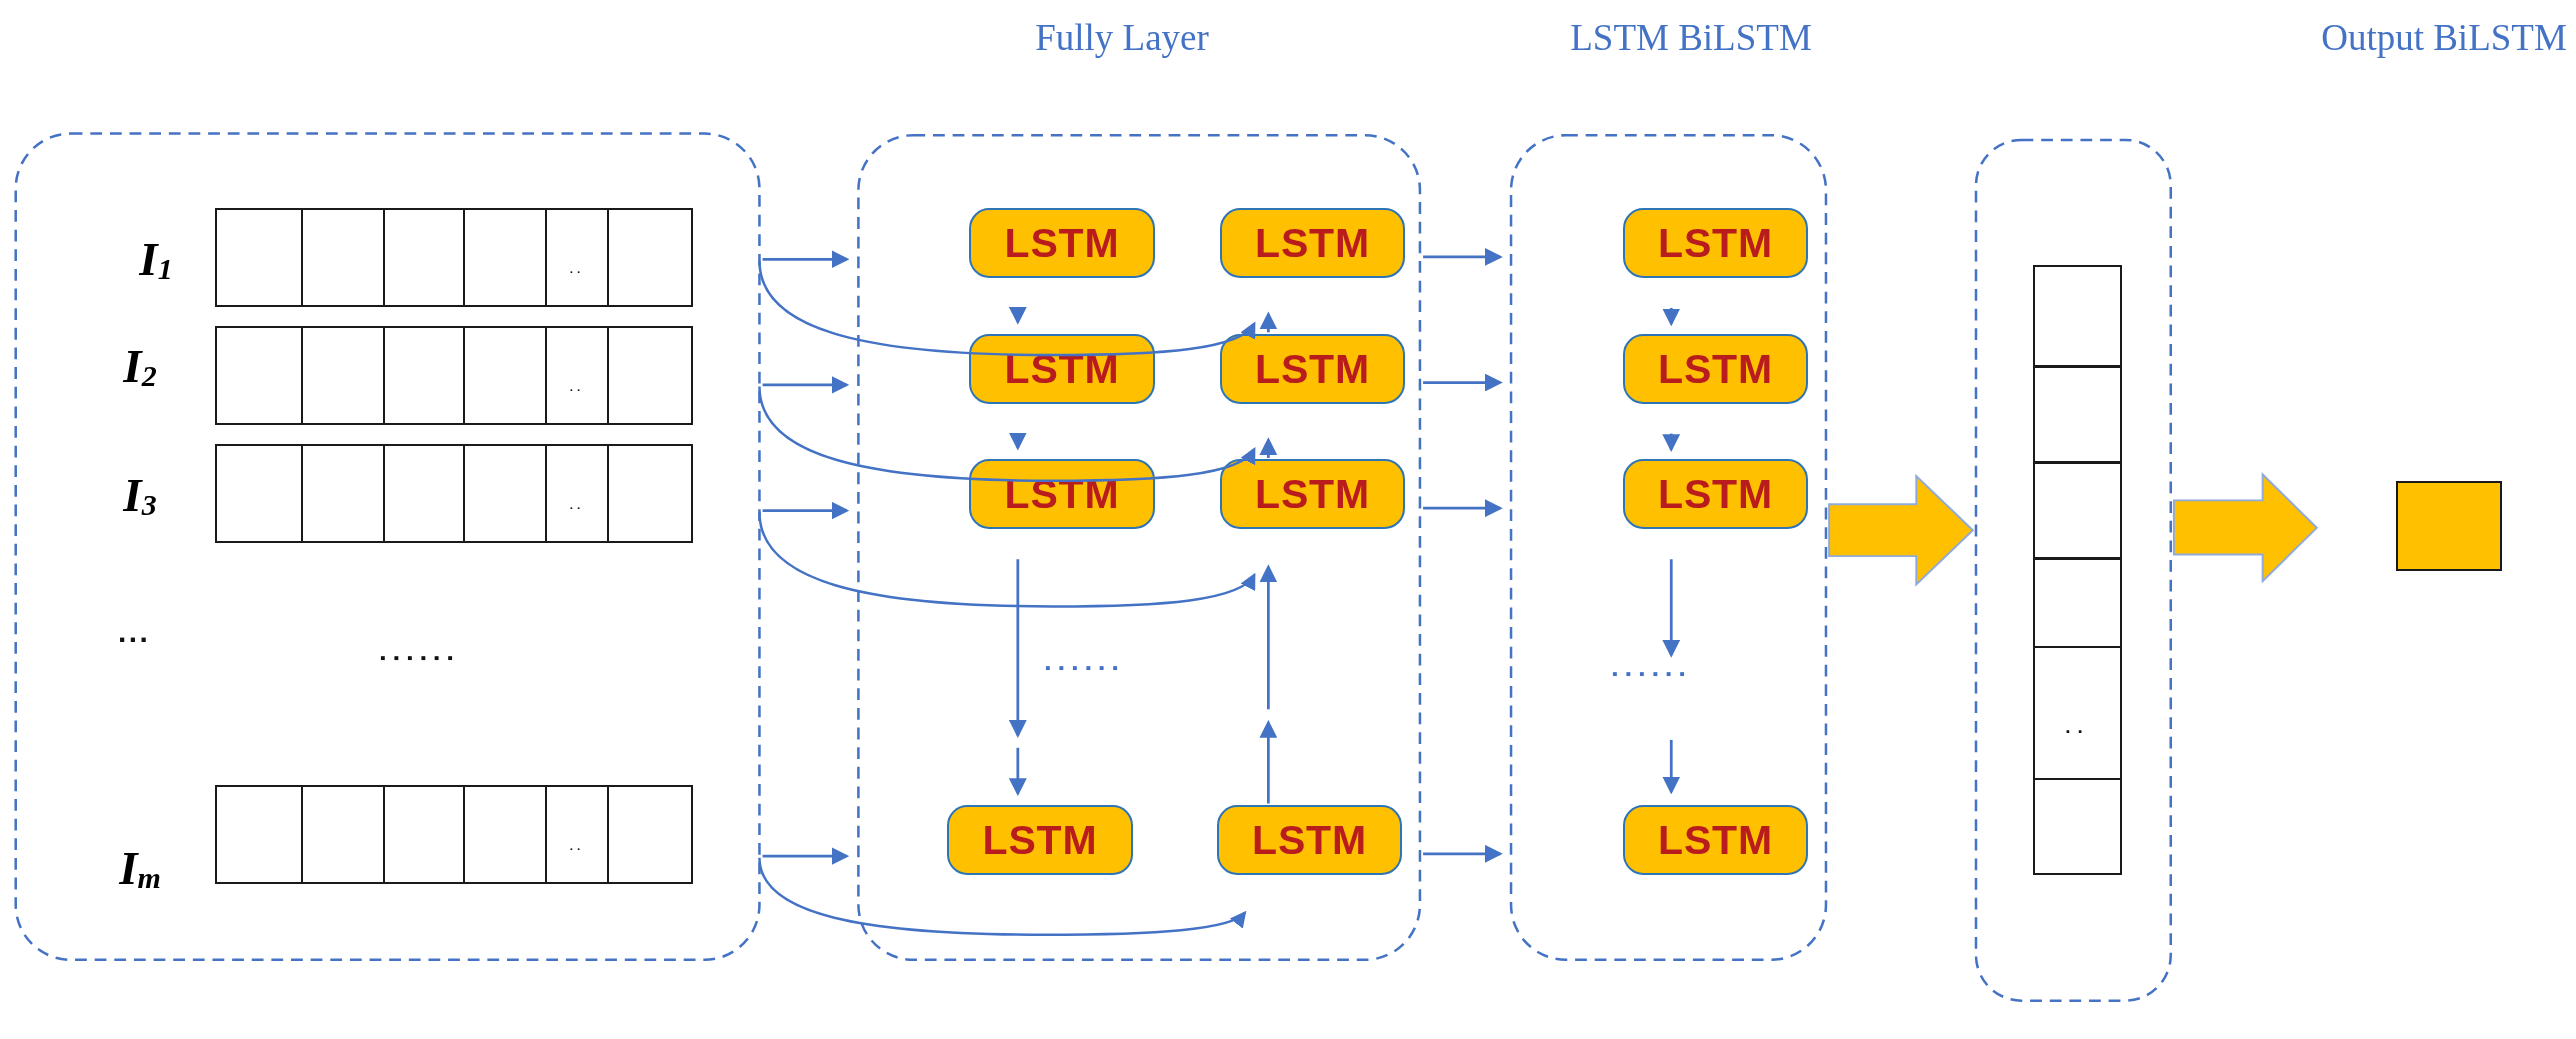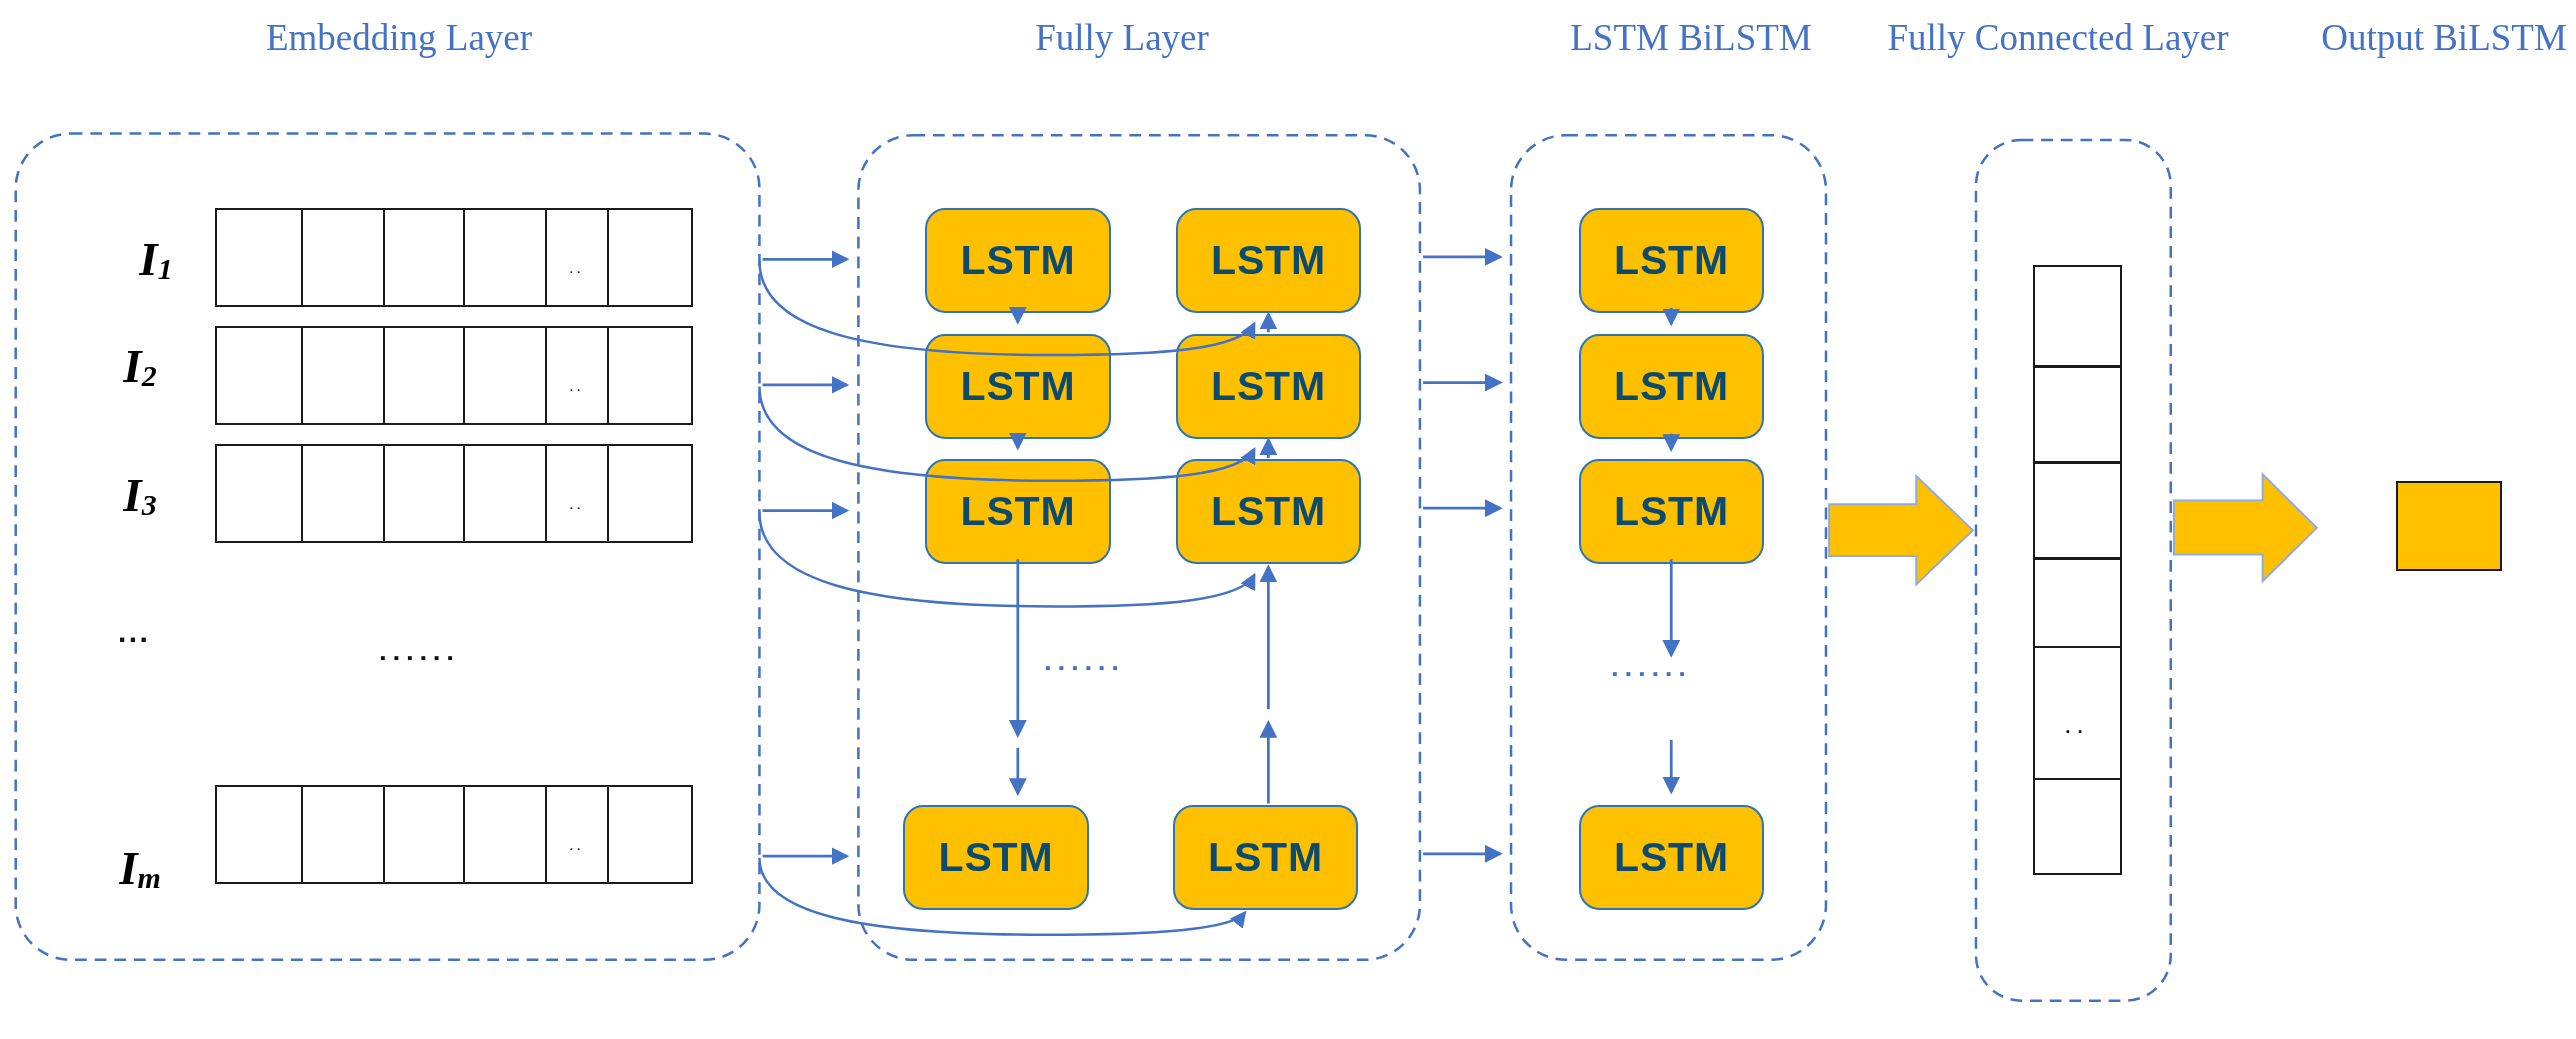--- a/index.html
+++ b/index.html
@@ -6,24 +6,24 @@
   body{width:2576px;height:1040px;position:relative;overflow:hidden;
        font-family:"Liberation Sans",sans-serif;}
   .canvas{position:absolute;inset:0;width:2576px;height:1040px;}
 
   
   .layer-title{position:absolute;top:15.7px;transform:translateX(-50%);
     font-family:"Liberation Serif",serif;font-size:37px;color:#4472C4;
     white-space:nowrap;}
 
   
-  .lstm-box{position:absolute;width:186px;height:105px;background:#FFC000;
+  .lstm-box{position:absolute;width:186px;height:70px;background:#FFC000;
     border:2.4px solid #2E75B6;border-radius:20.4px;display:flex;
     align-items:center;justify-content:center;font-size:41px;font-weight:700;
-    color:#0c4a6e;letter-spacing:0.8px;box-sizing:border-box;}
+    color:#b91c1c;letter-spacing:0.8px;box-sizing:border-box;margin-left:44px;}
 
   
   .emb-row{position:absolute;left:215px;width:478px;height:99px;
     border:2.4px solid #1a1a1a;box-sizing:border-box;display:flex;background:#fff;}
   .emb-cell{border-right:2px solid #1a1a1a;box-sizing:border-box;
     display:flex;align-items:center;justify-content:center;}
   .emb-cell:last-child{border-right:none;}
   .cell-dots{font-size:11.8px;font-weight:700;color:#111;letter-spacing:3.9px;
     padding-top:23.6px;}
 
@@ -51,24 +51,22 @@
   .output-node{position:absolute;left:2396px;top:481px;width:106px;height:90px;
     background:#FFC000;border:2.4px solid #1a1a1a;box-sizing:border-box;}
 
   svg.overlay{position:absolute;inset:0;pointer-events:none;}
 </style>
 </head>
 <body>
 
 <div class="canvas">
 
-  <div class="layer-title" style="left:399px">Embedding Layer</div>
   <div class="layer-title" style="left:1122px">Fully Layer</div>
   <div class="layer-title" style="left:1691px">LSTM BiLSTM</div>
-  <div class="layer-title" style="left:2058px">Fully Connected Layer</div>
   <div class="layer-title" style="left:2444px">Output BiLSTM</div>
 
   <div class="i-label" style="left:109px;top:259px"><span class="base">I</span><sub>1</sub></div>
   <div class="i-label" style="left:93px;top:366px"><span class="base">I</span><sub>2</sub></div>
   <div class="i-label" style="left:93px;top:495px"><span class="base">I</span><sub>3</sub></div>
   <div class="i-label" style="left:93px;top:868px"><span class="base">I</span><sub>m</sub></div>
 
   <div class="mini-ellipsis" style="left:118px;top:628px">...</div>
 
   <div class="emb-row" style="top:208px">

